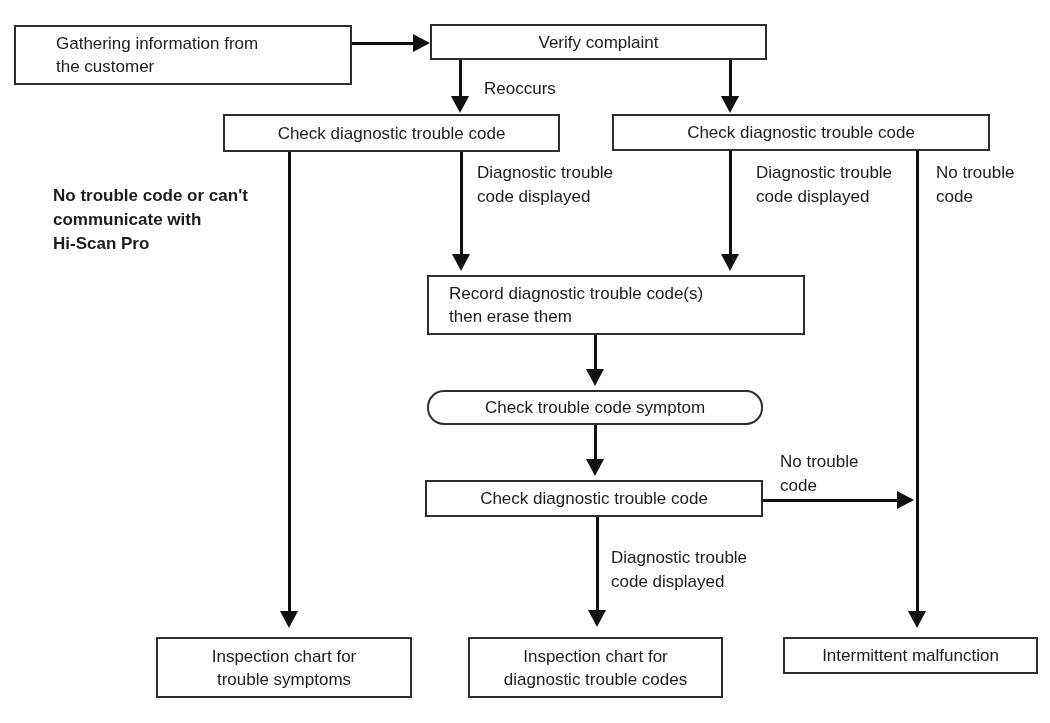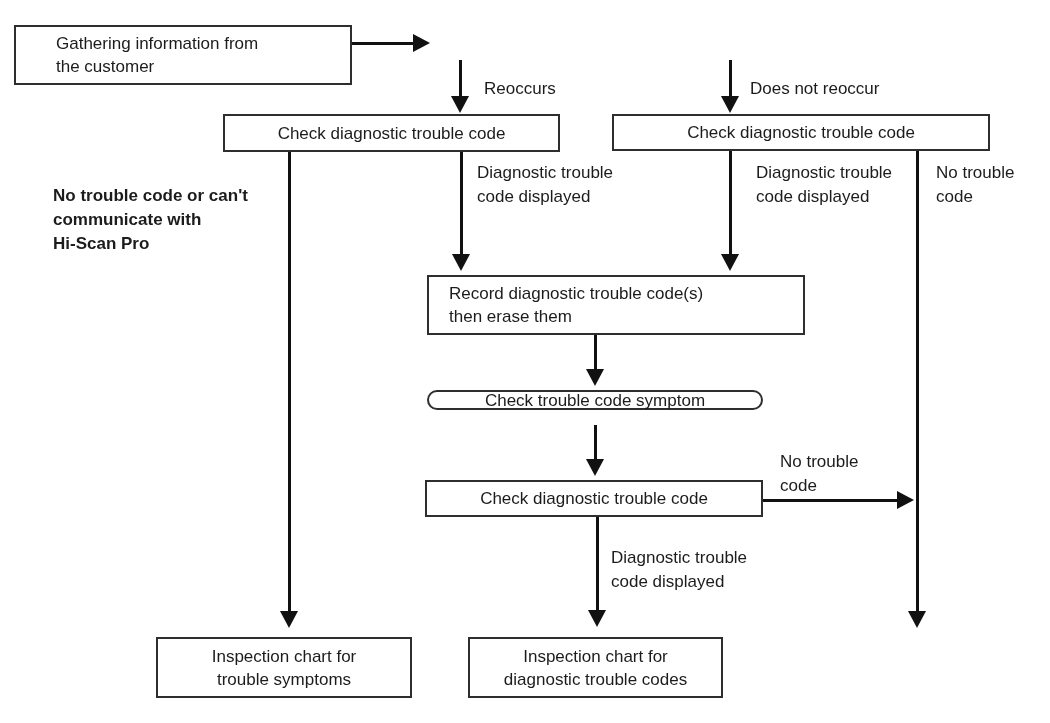--- a/index.html
+++ b/index.html
@@ -48,21 +48,21 @@
     border-bottom: 9px solid transparent;
     border-left: 17px solid var(--line, #111111);
   }
 
   
   #node-gathering   { left: 14px;  top: 25px;  width: 338px; height: 60px; padding-left: 40px; }
   #node-verify      { left: 430px; top: 24px;  width: 337px; height: 36px; }
   #node-check-left  { left: 223px; top: 114px; width: 337px; height: 38px; }
   #node-check-right { left: 612px; top: 114px; width: 378px; height: 37px; }
   #node-record      { left: 427px; top: 275px; width: 378px; height: 60px; padding-left: 20px; }
-  #node-symptom     { left: 427px; top: 390px; width: 336px; height: 20px; border-radius: 17px; }
+  #node-symptom     { left: 427px; top: 390px; width: 336px; height: 35px; border-radius: 17px; }
   #node-check-mid   { left: 425px; top: 480px; width: 338px; height: 37px; }
   #node-insp-left   { left: 156px; top: 637px; width: 256px; height: 61px; }
   #node-insp-mid    { left: 468px; top: 637px; width: 255px; height: 61px; }
   #node-intermittent{ left: 783px; top: 637px; width: 255px; height: 37px; }
 
   
   #label-reoccurs            { left: 484px; top: 77px; }
   #label-does-not-reoccur    { left: 750px; top: 77px; }
   #label-no-trouble-or-cant  { left: 53px;  top: 184px; font-weight: bold; }
   #label-dtc-displayed-left  { left: 477px; top: 161px; }
@@ -95,33 +95,34 @@
   #a11-shaft { left: 596px; top: 517px; height: 95px; }
   #a11-head  { left: 588px; top: 610px; }
 </style>
 </head>
 <body>
 
 <div class="stage">
 
   <div class="node align-left" id="node-gathering">Gathering information from
 the customer</div>
+  <div class="node" id="node-verify">Verify complaint</div>
   <div class="node" id="node-check-left">Check diagnostic trouble code</div>
   <div class="node" id="node-check-right">Check diagnostic trouble code</div>
   <div class="node align-left" id="node-record">Record diagnostic trouble code(s)
 then erase them</div>
   <div class="node" id="node-symptom">Check trouble code symptom</div>
   <div class="node" id="node-check-mid">Check diagnostic trouble code</div>
   <div class="node" id="node-insp-left">Inspection chart for
 trouble symptoms</div>
   <div class="node" id="node-insp-mid">Inspection chart for
 diagnostic trouble codes</div>
+  <div class="node" id="node-intermittent">Intermittent malfunction</div>
 
   <div class="edge-label" id="label-reoccurs">Reoccurs</div>
-  <div class="edge-label" id="label-does-not-reoccur">Does not reoccur</div>
   <div class="edge-label" id="label-no-trouble-or-cant">No trouble code or can't
 communicate with
 Hi-Scan Pro</div>
   <div class="edge-label" id="label-dtc-displayed-left">Diagnostic trouble
 code displayed</div>
   <div class="edge-label" id="label-dtc-displayed-right">Diagnostic trouble
 code displayed</div>
   <div class="edge-label" id="label-no-trouble-right">No trouble
 code</div>
   <div class="edge-label" id="label-no-trouble-mid">No trouble

